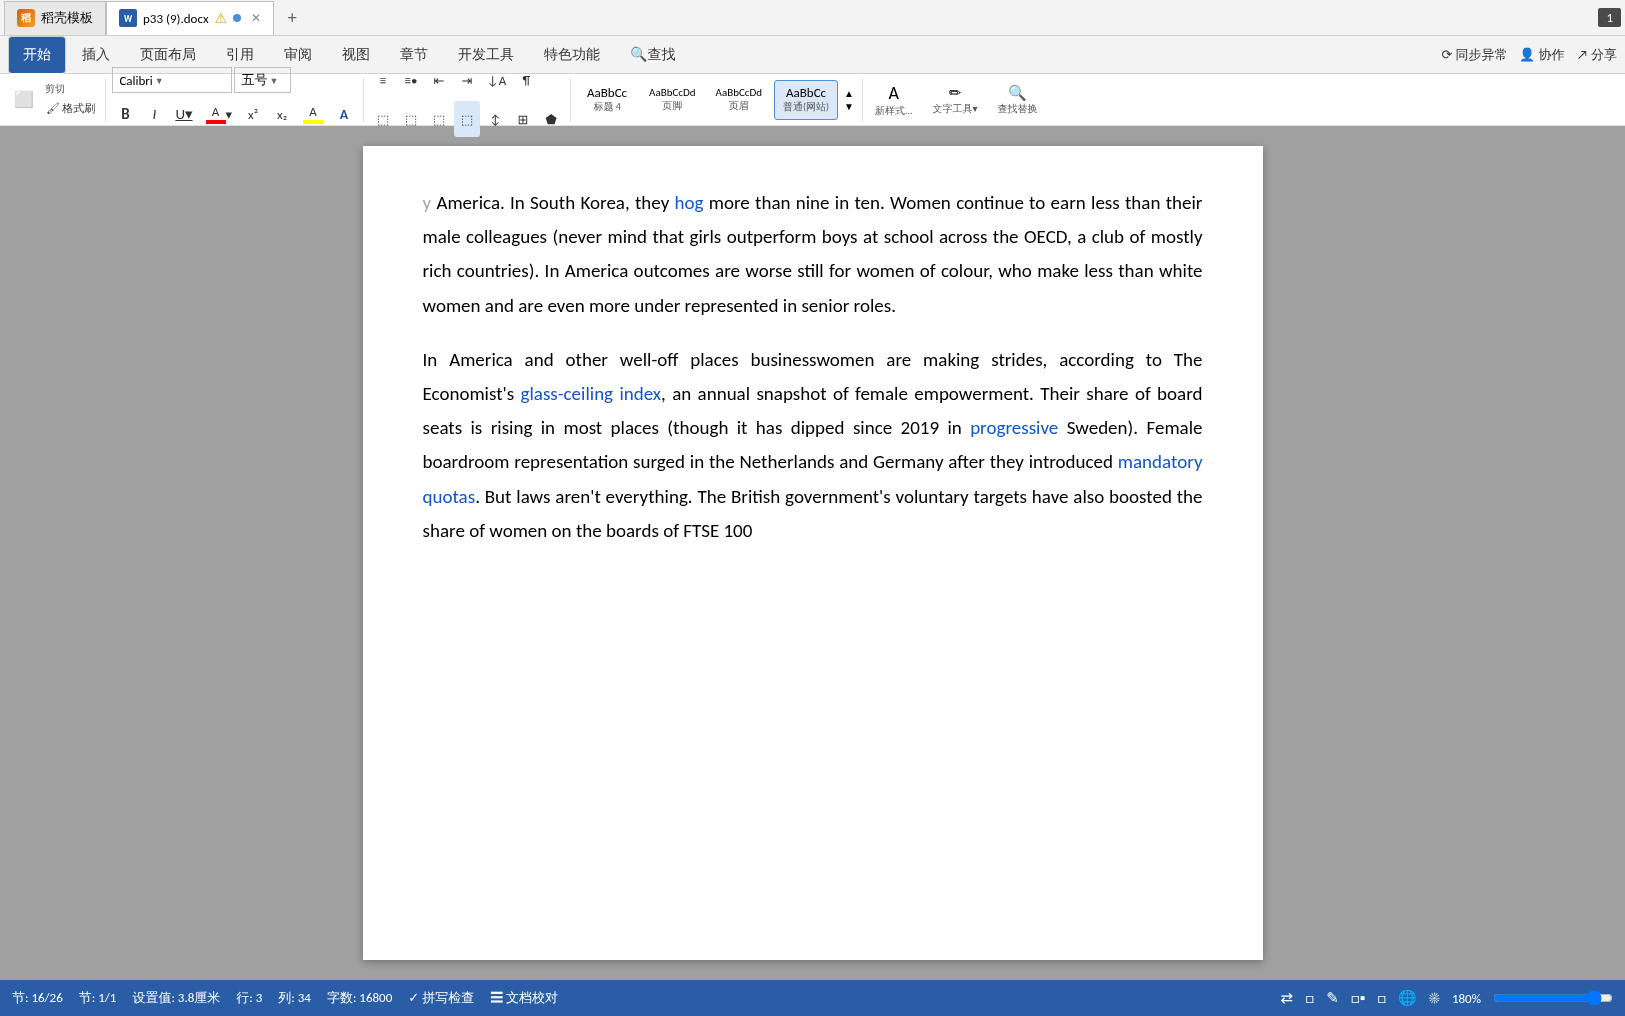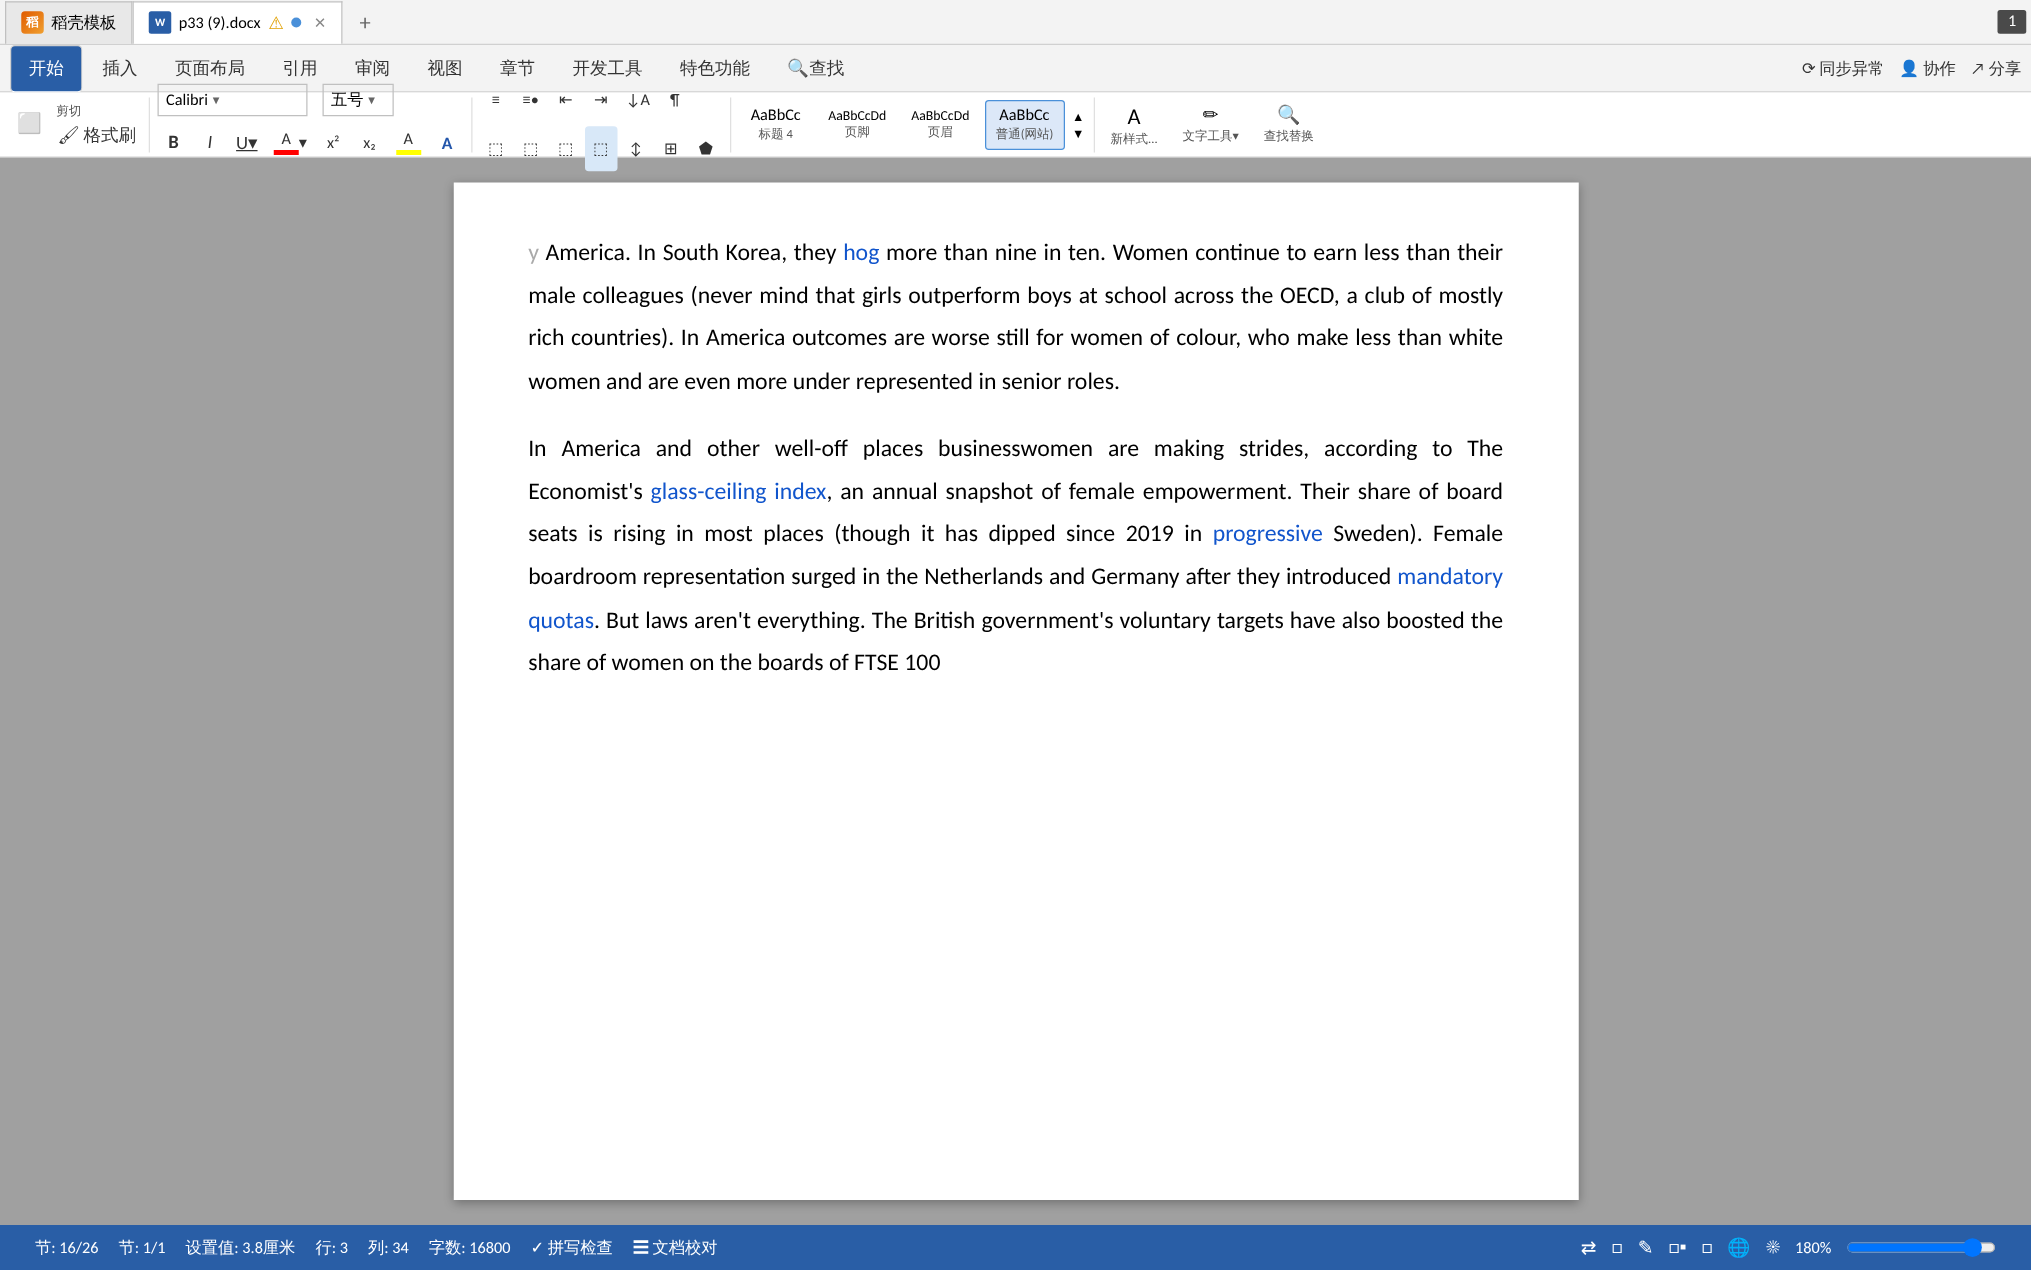--- a/index.html
+++ b/index.html
@@ -227,21 +227,21 @@
       text-decoration: none;
     }
 
     
     #status-bar {
       background: #295ea6;
       color: white;
       height: 36px;
       display: flex;
       align-items: center;
-      padding: 0 28px;
+      padding: 0 12px;
       font-size: 13px;
       gap: 16px;
       position: fixed;
       bottom: 0;
       width: 1625px;
     }
     .status-item {
       display: flex; align-items: center; gap: 4px;
       cursor: pointer;
     }
@@ -340,28 +340,28 @@
 
 <div id="toolbar" style="background:white;">
 
   <div class="tb-group">
     <div class="tb-btn">
       <span class="icon">⬜</span>
     </div>
     <div style="display:flex;flex-direction:column;gap:2px;">
       <div style="font-size:10px;color:#555;cursor:pointer;padding:1px 3px;">剪切</div>
       <div class="tb-btn" style="height:20px;padding:1px 4px;">
-        <span style="font-size:14px;">🖌 格式刷</span>
+        <span style="font-size:11px;">🖌 格式刷</span>
       </div>
     </div>
   </div>
 
   <div class="tb-group">
     <div style="display:flex;flex-direction:column;gap:3px;">
-      <div style="display:flex;align-items:center;gap:12px;">
+      <div style="display:flex;align-items:center;gap:2px;">
         <div class="font-name-box">
           <span>Calibri</span>
           <span class="dropdown-arrow">▼</span>
         </div>
         <div class="font-size-box">
           <span>五号</span>
           <span class="dropdown-arrow">▼</span>
         </div>
       </div>
       <div class="format-row">

